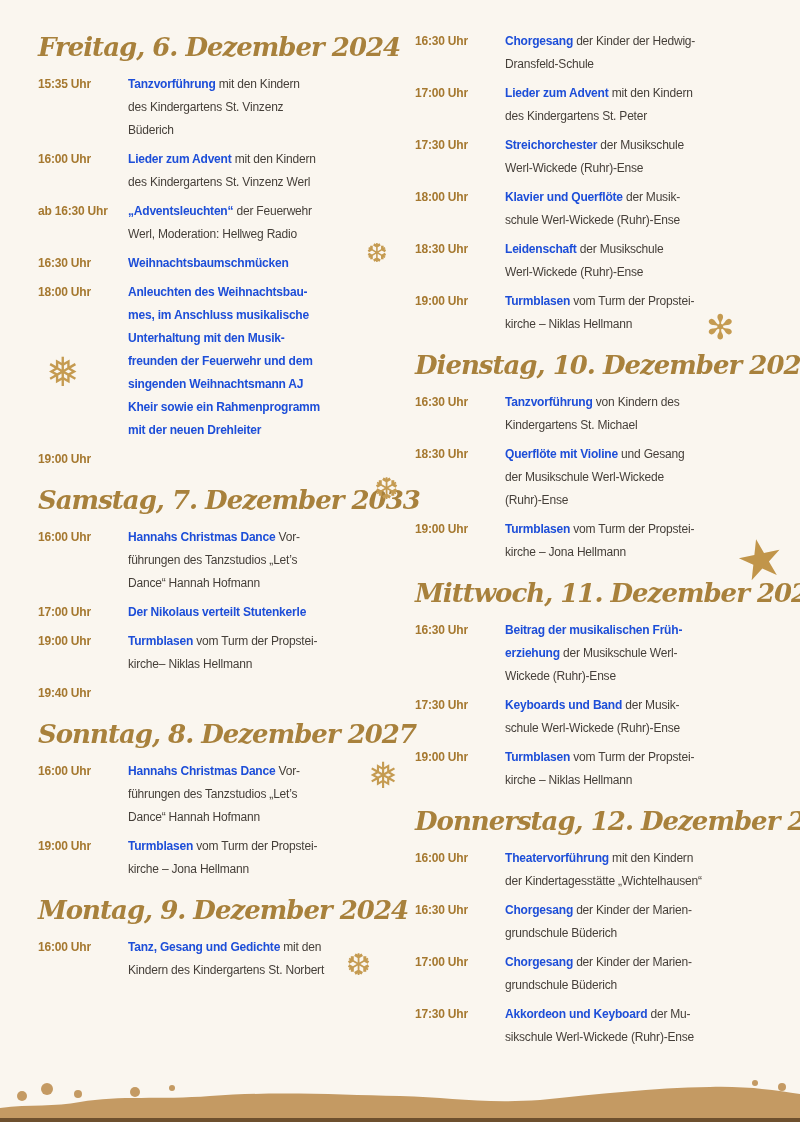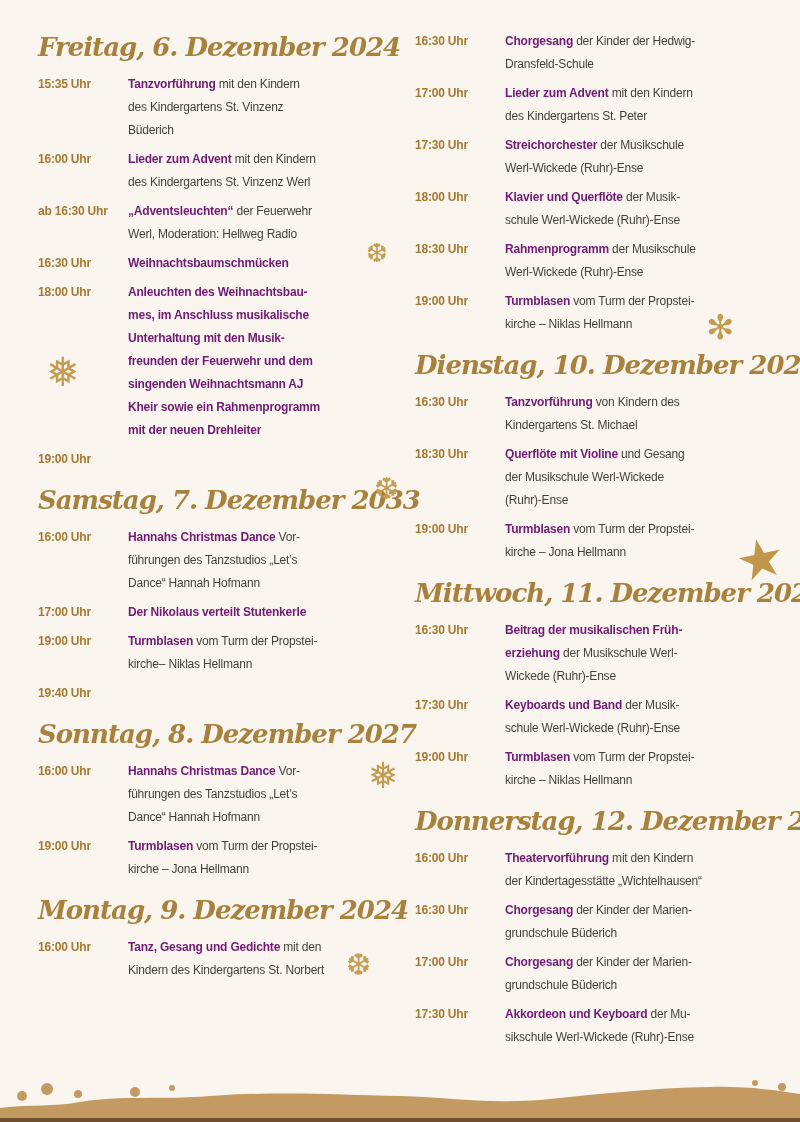--- a/index.html
+++ b/index.html
@@ -33,21 +33,21 @@
   .time{
     width:90px;flex:none;
     font-weight:bold;
     color:#a5782f;
     white-space:nowrap;
   }
   .etext{
     white-space:pre-line;
     width:302px;flex:none;
   }
-  .etext b{font-weight:bold;color:#701a75;}
+  .etext b{font-weight:bold;color:#1d4ed8;}
   .deco{
     position:absolute;
     color:#c59b51;
     line-height:1;
     display:inline-block;
   }
   .brush{position:absolute;left:0;bottom:0;}
 </style>
 </head>
 <body>
@@ -159,21 +159,21 @@
         <div class="etext"><b>Streichorchester</b><span> der Musikschule
 Werl-Wickede (Ruhr)-Ense</span></div>
       </div>
       <div class="event">
         <div class="time">18:00 Uhr</div>
         <div class="etext"><b>Klavier und Querflöte</b><span> der Musik-
 schule Werl-Wickede (Ruhr)-Ense</span></div>
       </div>
       <div class="event">
         <div class="time">18:30 Uhr</div>
-        <div class="etext"><b>Rahmenprogramm</b><span> der Musikschule
+        <div class="etext"><b>Leidenschaft</b><span> der Musikschule
 Werl-Wickede (Ruhr)-Ense</span></div>
       </div>
       <div class="event">
         <div class="time">19:00 Uhr</div>
         <div class="etext"><b>Turmblasen</b><span> vom Turm der Propstei-
 kirche – Niklas Hellmann</span></div>
       </div>
     </div>
 
     <div class="section">

